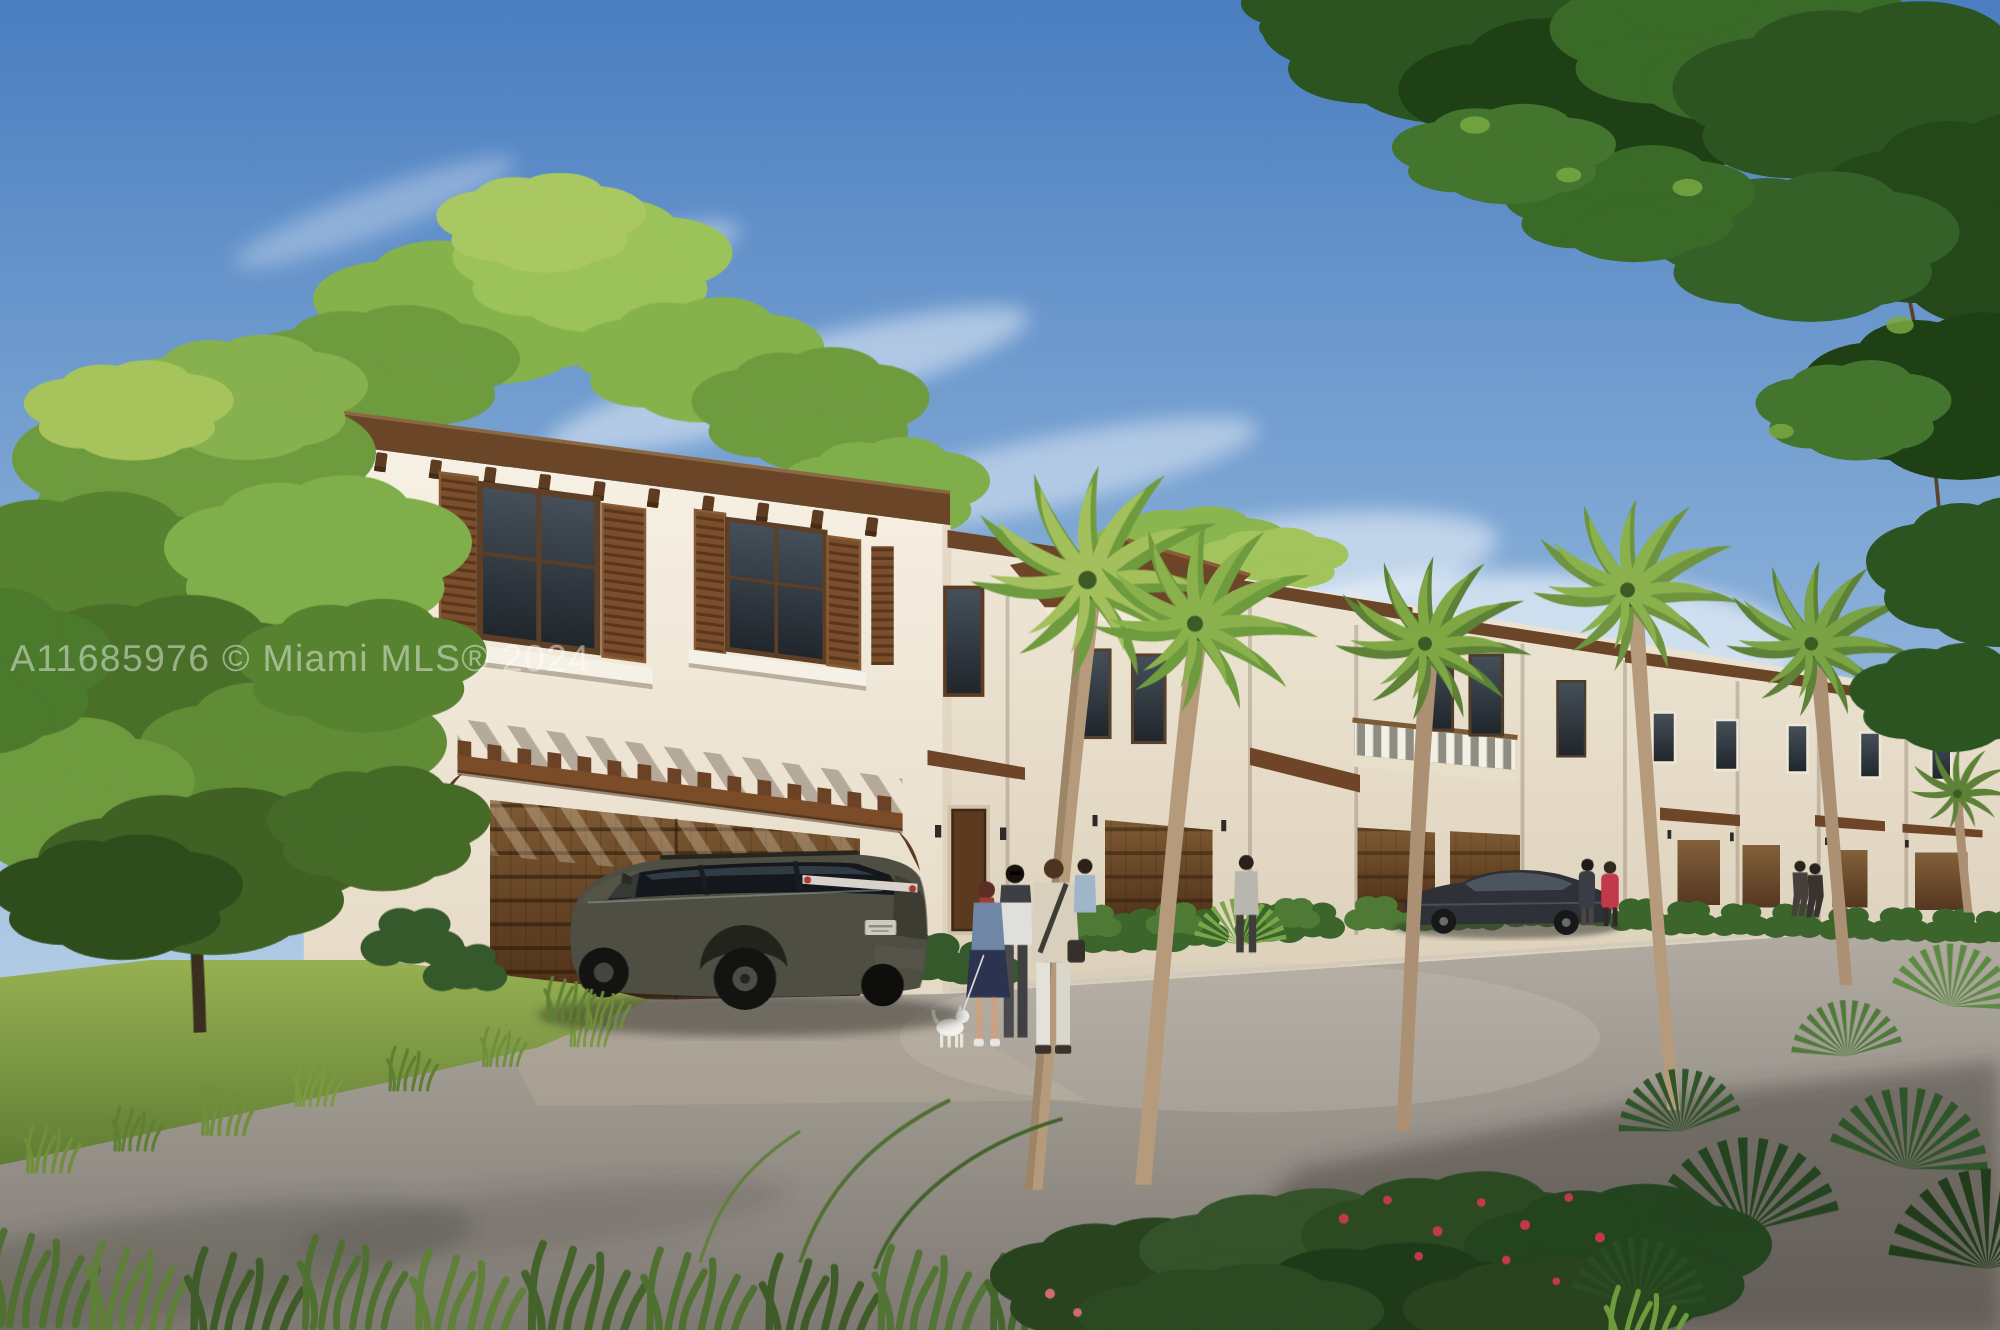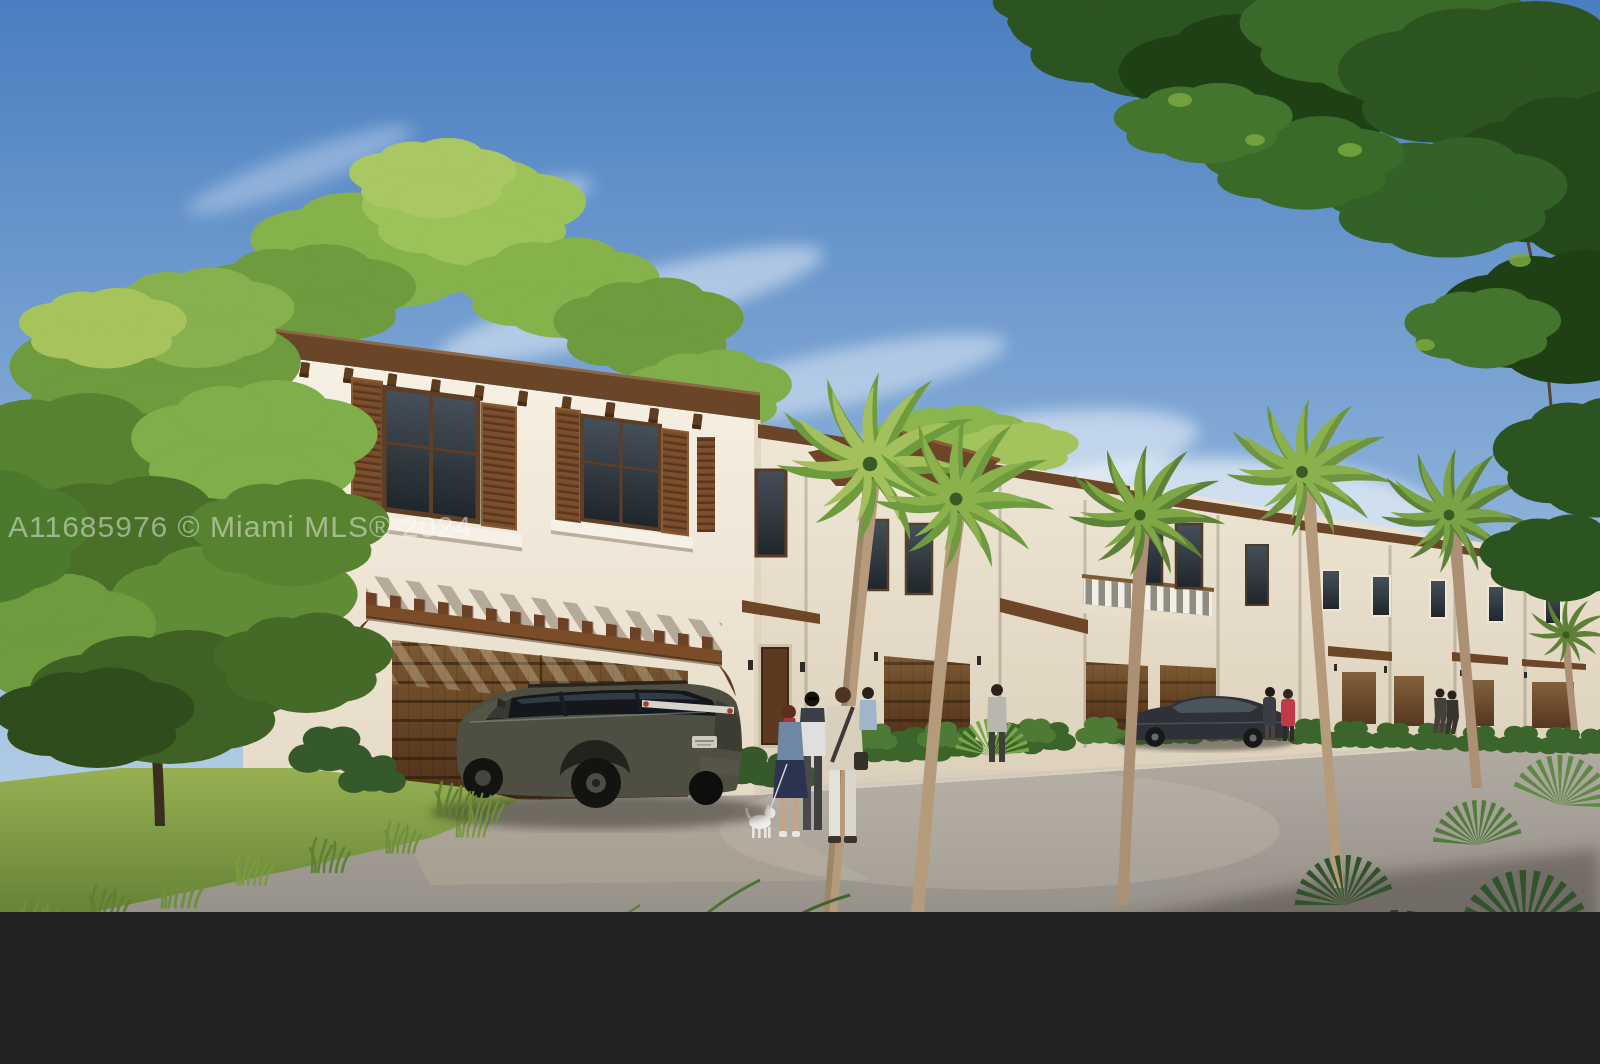--- a/index.html
+++ b/index.html
@@ -1,16 +1,16 @@
 <!DOCTYPE html>
 <html><head>
 <meta charset="utf-8">
 <style>
   html,body{margin:0;padding:0;background:#222;}
-  .stage{width:1600px;height:912px;position:relative;overflow:hidden;font-family:"Liberation Sans",sans-serif;}
+  .stage{width:1600px;height:1064px;position:relative;overflow:hidden;font-family:"Liberation Sans",sans-serif;}
   svg{display:block}
   text.wm{font-family:"Liberation Sans",sans-serif;font-size:30px;letter-spacing:1px;}
 </style>
 </head>
 <body>
 
 <div class="stage">
 <svg width="1600" height="1064" viewBox="0 0 1600 1064" xmlns="http://www.w3.org/2000/svg" xmlns:xlink="http://www.w3.org/1999/xlink">
 <defs>
   <linearGradient id="skyG" x1="0" y1="0" x2="0" y2="1">

